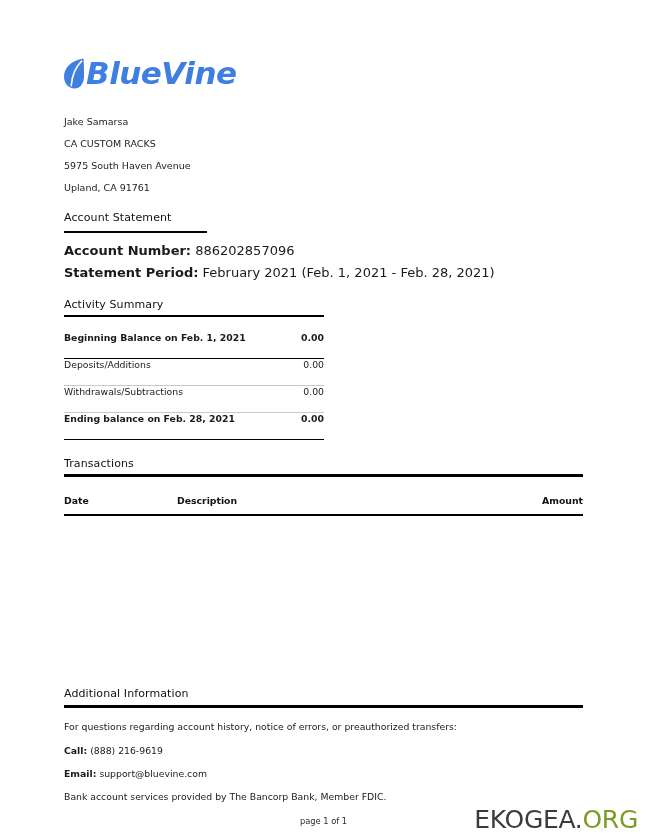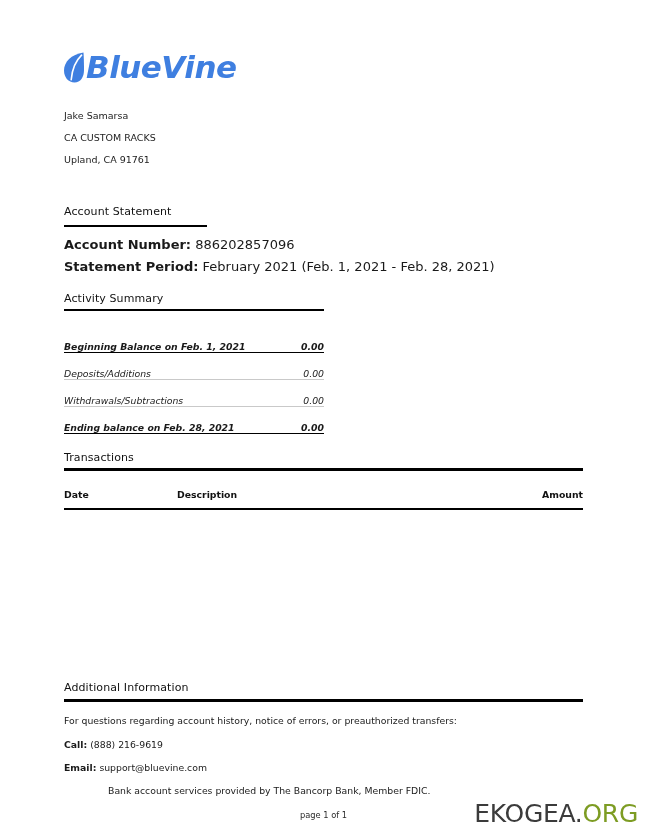--- a/index.html
+++ b/index.html
@@ -10,21 +10,21 @@
   body {
     width: 647px;
     height: 839px;
     position: relative;
     font-family: "DejaVu Sans", "Liberation Sans", sans-serif;
     color: #1a1a1a;
     overflow: hidden;
   }
   .page {
     position: absolute;
-    left: 0; top: 1px;
+    left: 0; top: 7px;
     width: 647px;
     height: 822px;
     background: #fff;
   }
 
   
   .logo-block {
     position: absolute;
     left: 63px;
     top: 50px;
@@ -88,25 +88,24 @@
   
   .summary {
     position: absolute;
     left: 64px;
     top: 325px;
     width: 260px;
   }
   .summary-row {
     display: flex;
     justify-content: space-between;
-    align-items: flex-end;
+    align-items: flex-start;
     height: 26px;
     font-size: 9.3px;
     color: #1a1a1a;
-    font-style: italic;
   }
   .summary-row .label { white-space: nowrap; }
   .summary-row .value { white-space: nowrap; }
   .summary-row.bold .label,
   .summary-row.bold .value { font-weight: bold; }
   .sep-strong { height: 0; border-top: 1.6px solid #000; }
   .sep-light  { height: 0; border-top: 1px solid #c9c9c9; }
 
   
   .tx-head {
@@ -164,20 +163,21 @@
     <svg class="logo-mark" viewBox="0 0 22 33">
       <path d="M20.5 1.5 C8 3.5 1 11 1 19.5 C1 26.5 5.5 31.5 11.5 31.5 C17.5 31.5 21 26 21 19 C21 12 20.8 6 20.5 1.5 Z" fill="#3f7fe0"></path>
       <path d="M18.6 4.2 C13 9.5 9.2 17.5 8.2 28.8" fill="none" stroke="#ffffff" stroke-width="1.6" stroke-linecap="round"></path>
     </svg>
     <span class="logo-text">BlueVine</span>
   </div>
 
   <div class="address">
     <div>Jake Samarsa</div>
     <div>CA CUSTOM RACKS</div>
+    <div>5975  South Haven Avenue</div>
     <div>Upland, CA 91761</div>
   </div>
 
   <div class="sec-head" style="left:64px; top:204px;">Account Statement</div>
   <div class="rule" style="left:64px; top:224px; width:143px; height:2.4px;"></div>
 
   <div class="kv" style="left:64px; top:236px;">
     <b>Account Number:</b>
     <span>886202857096</span>
   </div>
@@ -237,21 +237,21 @@
   <div class="info-line" style="top:738px;">
     <b>Call:</b>
     <span>(888) 216-9619</span>
   </div>
 
   <div class="info-line" style="top:761px;">
     <b>Email:</b>
     <span>support@bluevine.com</span>
   </div>
 
-  <div class="info-line" style="top:784px;margin-left:44px;">Bank account services provided by The Bancorp Bank, Member FDIC.</div>
+  <div class="info-line" style="top:784px;">Bank account services provided by The Bancorp Bank, Member FDIC.</div>
 
   <div class="page-num">page 1 of 1</div>
 
   <div class="watermark">
     <span class="wm-dark">EKOGEA.</span><span class="wm-green">ORG</span>
   </div>
 
 </div>
 
 </body></html>

